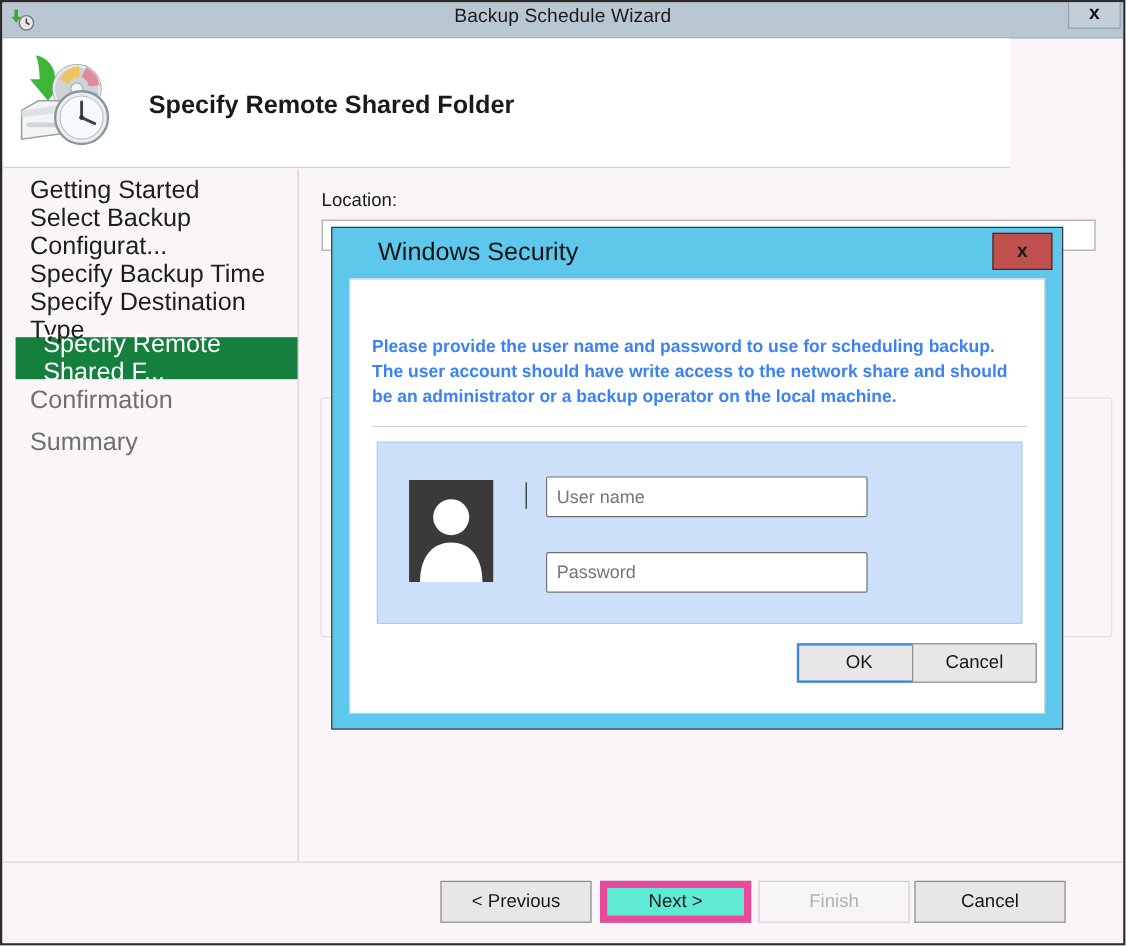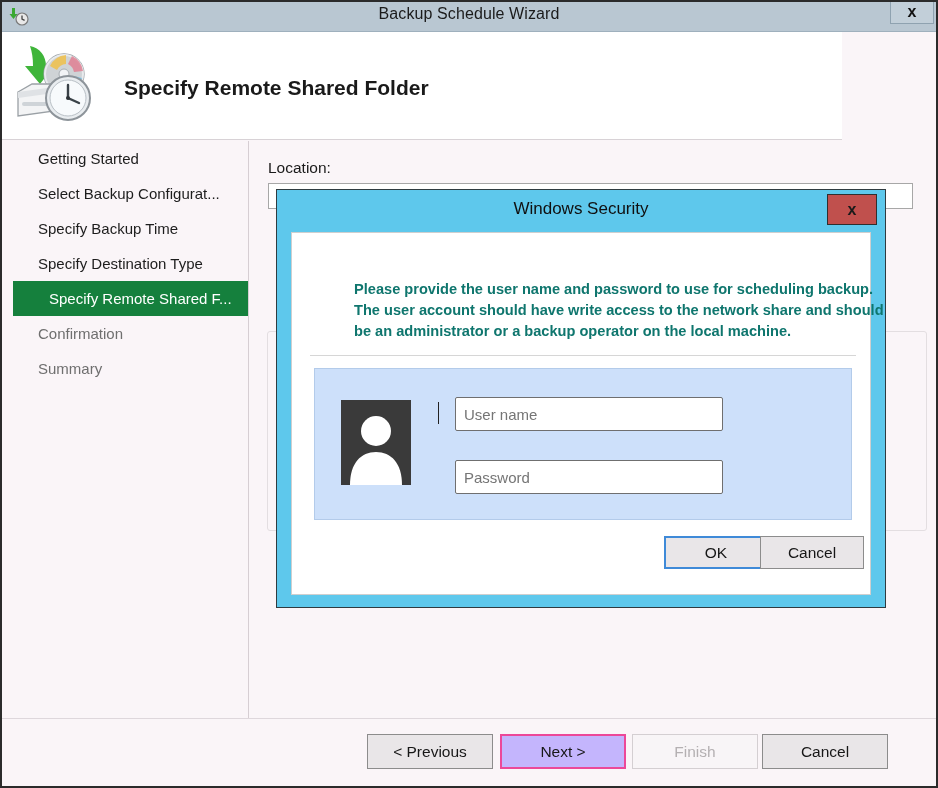--- a/index.html
+++ b/index.html
@@ -65,22 +65,22 @@
   
   .sidebar {
     position: absolute; left: 0; top: 139px;
     width: 247px; bottom: 68px;
     background: #faf5f8;
     border-right: 1px solid #d6ced3;
   }
   .nav-item {
     height: 35px;
     display: flex; align-items: center;
-    padding-left: 36px;
-    font-size: 15px;
+    padding-left: 23px;
+    font-size: 21px;
     color: #1d1d1d;
     cursor: pointer;
   }
   .nav-item.selected { background: #15803d; color: #ffffff; margin-left: 11px; }
   .nav-item.muted { color: #6f6f6f; }
 
   
   .content {
     position: absolute; left: 248px; top: 139px;
     right: 0; bottom: 68px;
@@ -114,42 +114,42 @@
   .btn {
     position: absolute; top: 15px;
     height: 35px; width: 126px;
     background: #e9e6e8;
     border: 1px solid #8c8c8c;
     font-family: "Liberation Sans", sans-serif;
     font-size: 15.5px;
     color: #171717;
     cursor: pointer;
   }
-  .btn.focus { border: 2px solid #ec4899; background: #c4b5fd; }
+  .btn.focus { border: 6px solid #ec4899; background: #5eead4; }
   .btn.disabled { color: #b4b0b2; border-color: #d4cfd2; background: #f8f5f7; cursor: default; }
   #btn-prev   { left: 365px; }
   #btn-next   { left: 498px; }
   #btn-finish { left: 630px; }
   #btn-cancel { left: 760px; }
 
   
   .dialog {
     position: absolute; left: 274px; top: 187px;
     width: 610px; height: 419px;
     background: #5ec8ec;
     border: 1px solid #2f3b40;
     box-shadow: 0 0 0 0 rgba(0,0,0,0);
   }
   .dlg-titlebar {
     position: absolute; left: 0; top: 0; width: 608px; height: 42px;
   }
   .dlg-title {
     position: absolute; left: 0; right: 0; top: 9px;
-    text-align: center;
-    font-size: 17px; color: #101010;
+    text-align: left;
+    font-size: 21px; color: #101010; padding-left: 38px;
   }
   .dlg-close {
     position: absolute; right: 8px; top: 4px;
     width: 50px; height: 31px;
     background: #c0504d;
     border: 1px solid #2f2f2f;
     color: #1a1a1a;
     font-size: 16px; font-weight: bold;
     display: flex; align-items: center; justify-content: center;
     cursor: pointer;
@@ -160,23 +160,22 @@
     background: #ffffff;
     border: 1px solid #cfcfcf;
   }
   .dlg-heading {
     position: absolute; left: 18px; top: 18px;
     font-size: 19px; color: #3b5fc0;
   }
   .dlg-desc {
     position: absolute; left: 18px; top: 46px;
     width: 546px;
-    font-size: 14.6px; line-height: 21px; color: #0f766e;
+    font-size: 14.6px; line-height: 21px; color: #3b82f6;
     font-weight: bold;
-    margin-left: 44px;
   }
   .dlg-rule {
     position: absolute; left: 18px; top: 122px;
     width: 546px; height: 1px; background: #d6d6d6;
   }
   .cred-panel {
     position: absolute; left: 22px; top: 135px;
     width: 538px; height: 152px;
     background: #cde0fa;
     border: 1px solid #b3cbea;

